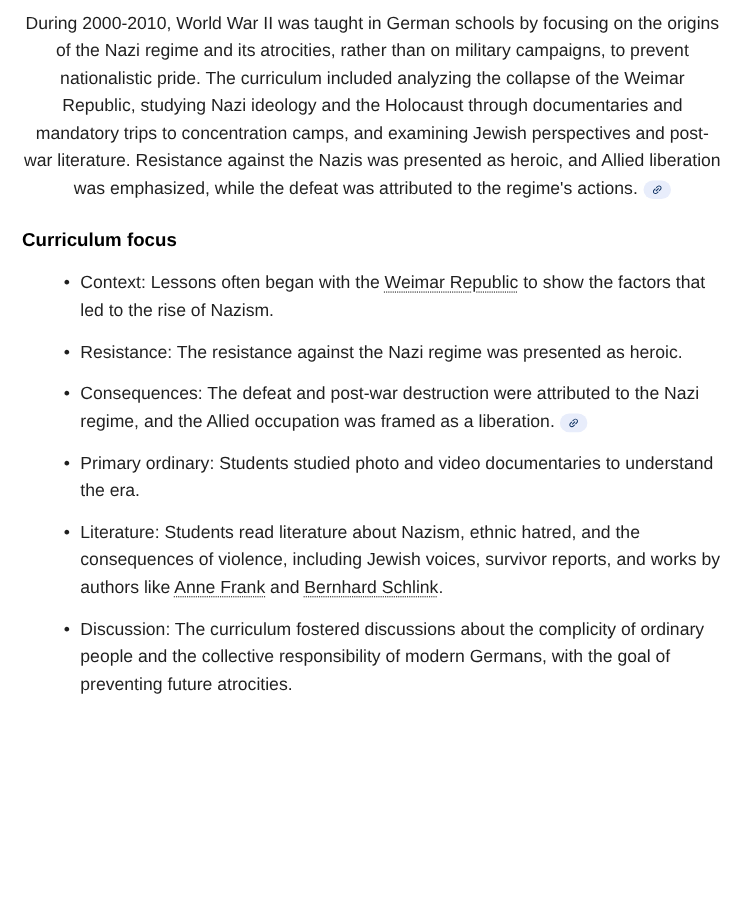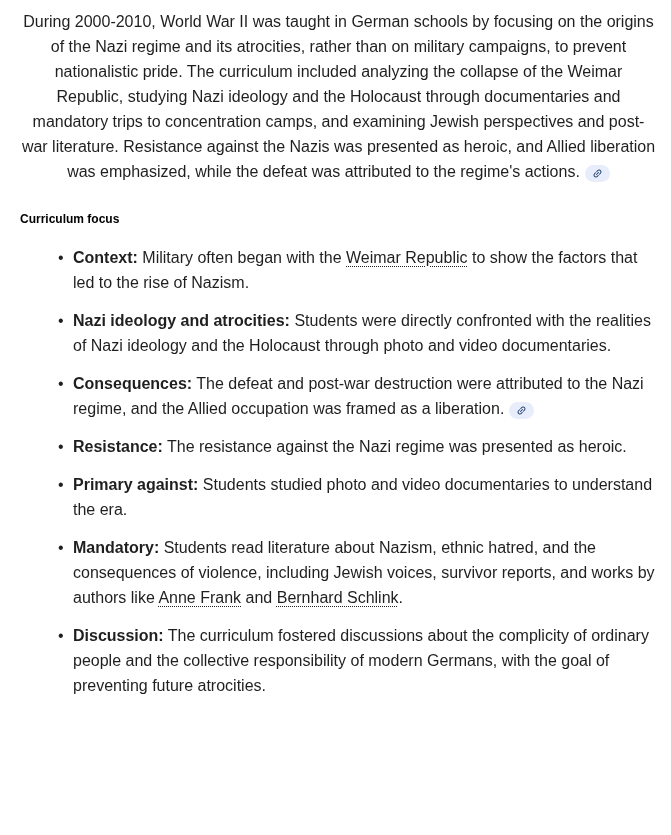--- a/index.html
+++ b/index.html
@@ -8,36 +8,36 @@
     min-height: 835px;
     box-sizing: border-box;
     padding: 9px 14px 20px 20px;
     color: var(--text-color, #1f1f1f);
     font-family: "Liberation Sans", sans-serif;
     font-size: 16px;
     line-height: 25px;
   }
   p.intro { margin: 0 0 20px 0; text-align: center; }
   h3.section-heading {
-    font-size: 12px;
+    font-size: 17px;
     line-height: 22px;
     font-weight: bold;
     color: #000000;
     margin: 24px 0 15px 0;
   }
   ul.bullets { list-style: none; margin: 0 0 4px 0; padding: 0 0 0 53px; }
   ul.bullets li { position: relative; margin-bottom: 13px; }
   ul.bullets li::before {
     content: "\2022";
     position: absolute;
     left: -15px;
     top: 0;
     color: #1f1f1f;
   }
-  .lead { font-weight: bold; }
+  .lead { font-weight: normal; }
   .entity-link {
     color: inherit;
     text-decoration: underline;
     text-decoration-style: dotted;
     text-decoration-thickness: 1px;
     text-underline-offset: 3px;
     cursor: pointer;
   }
   .chip {
     display: inline-flex;
@@ -64,33 +64,32 @@
             <g transform="rotate(-45 12 12)">
               <path d="M3.9 12c0-1.71 1.39-3.1 3.1-3.1h4V7H7c-2.76 0-5 2.24-5 5s2.24 5 5 5h4v-1.9H7c-1.71 0-3.1-1.39-3.1-3.1zM8 13h8v-2H8v2zm9-6h-4v1.9h4c1.71 0 3.1 1.39 3.1 3.1s-1.39 3.1-3.1 3.1h-4V17h4c2.76 0 5-2.24 5-5s-2.24-5-5-5z"></path>
             </g>
           </svg>
         </span></span>
   </p>
 
   <section>
     <h3 class="section-heading">Curriculum focus</h3>
     <ul class="bullets">
-        <li><span class="lead">Context:</span><span> Military often began with the </span><a class="entity-link">Weimar Republic</a><span> to show the factors that led to the rise of Nazism.</span></li>
-        <li><span class="lead">Nazi ideology and atrocities:</span><span> Students were directly confronted with the realities of Nazi ideology and the Holocaust through photo and video documentaries.</span></li>
+        <li><span class="lead">Context:</span><span> Lessons often began with the </span><a class="entity-link">Weimar Republic</a><span> to show the factors that led to the rise of Nazism.</span></li>
+        <li><span class="lead">Resistance:</span><span> The resistance against the Nazi regime was presented as heroic.</span></li>
         <li><span class="lead">Consequences:</span><span> The defeat and post-war destruction were attributed to the Nazi regime, and the Allied occupation was framed as a liberation.</span><span class="chip">
             <svg viewBox="0 0 24 24" fill="currentColor" aria-hidden="true">
               <g transform="rotate(-45 12 12)">
                 <path d="M3.9 12c0-1.71 1.39-3.1 3.1-3.1h4V7H7c-2.76 0-5 2.24-5 5s2.24 5 5 5h4v-1.9H7c-1.71 0-3.1-1.39-3.1-3.1zM8 13h8v-2H8v2zm9-6h-4v1.9h4c1.71 0 3.1 1.39 3.1 3.1s-1.39 3.1-3.1 3.1h-4V17h4c2.76 0 5-2.24 5-5s-2.24-5-5-5z"></path>
               </g>
             </svg>
           </span></li>
-        <li><span class="lead">Resistance:</span><span> The resistance against the Nazi regime was presented as heroic.</span></li>
       </ul>
   </section>
 
   <section>
     <ul class="bullets">
-        <li><span class="lead">Primary against:</span><span> Students studied photo and video documentaries to understand the era.</span></li>
-        <li><span class="lead">Mandatory:</span><span> Students read literature about Nazism, ethnic hatred, and the consequences of violence, including Jewish voices, survivor reports, and works by authors like </span><a class="entity-link">Anne Frank</a><span> and </span><a class="entity-link">Bernhard Schlink</a><span>.</span></li>
+        <li><span class="lead">Primary ordinary:</span><span> Students studied photo and video documentaries to understand the era.</span></li>
+        <li><span class="lead">Literature:</span><span> Students read literature about Nazism, ethnic hatred, and the consequences of violence, including Jewish voices, survivor reports, and works by authors like </span><a class="entity-link">Anne Frank</a><span> and </span><a class="entity-link">Bernhard Schlink</a><span>.</span></li>
         <li><span class="lead">Discussion:</span><span> The curriculum fostered discussions about the complicity of ordinary people and the collective responsibility of modern Germans, with the goal of preventing future atrocities.</span></li>
       </ul>
   </section>
 </main>
 
 </body></html>

